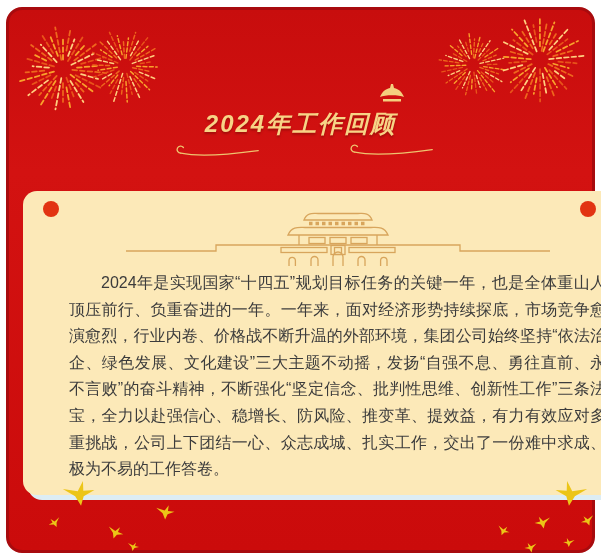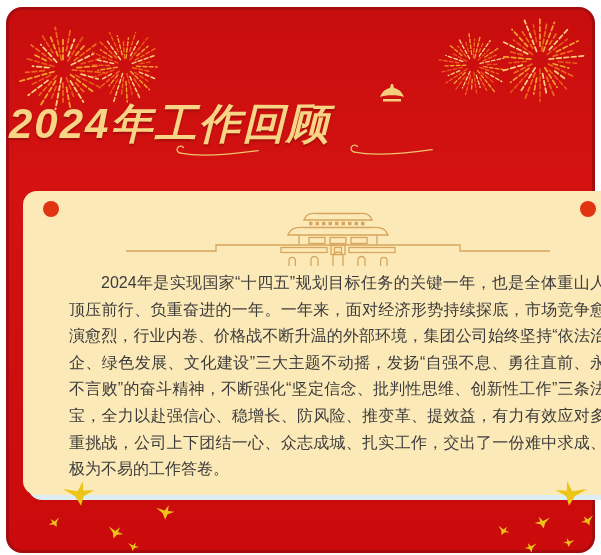--- a/index.html
+++ b/index.html
@@ -15,21 +15,21 @@
     background:linear-gradient(180deg,#c80d0d 0%,#d31211 30%,#cb0b0b 100%);
     border:3px solid #a80b0e;
     border-radius:16px;
   }
   
   .fw{position:absolute;overflow:visible}
   .fw line{stroke-width:1.5;stroke-dasharray:4 2.5;stroke-linecap:round}
   
   .hero-title{
     position:absolute;top:94px;left:0;width:100%;margin:0;
-    text-align:left;font-size:42px;line-height:40px;
+    text-align:center;font-size:24px;line-height:40px;
     font-weight:bold;font-style:italic;letter-spacing:2px;
     color:#f7d486;text-shadow:0 2px 2px rgba(100,10,0,.4);
   }
   .pagoda{position:absolute;left:368px;top:74px}
   .pagoda path{fill:#f4cf7e}
   .flourish{position:absolute}
   .flourish path{stroke:#eec36e;stroke-width:1.5;fill:none;stroke-linecap:round}
   .fl-left{left:163px;top:132px}
   .fl-right{left:337px;top:131px}
   

